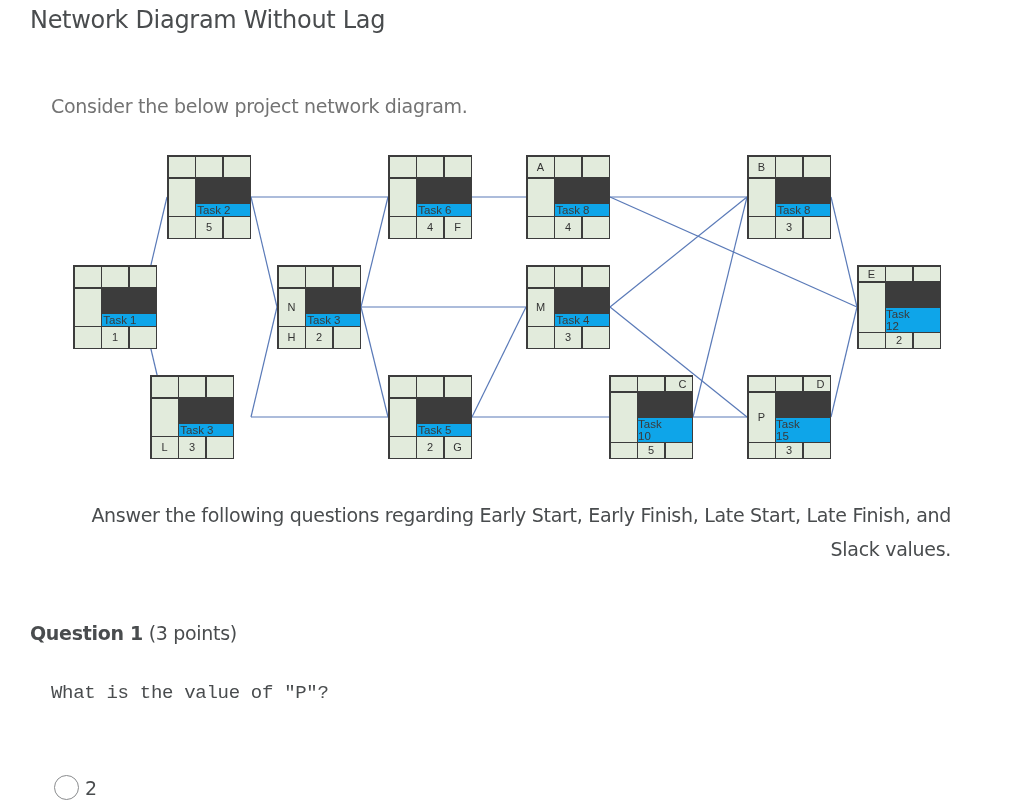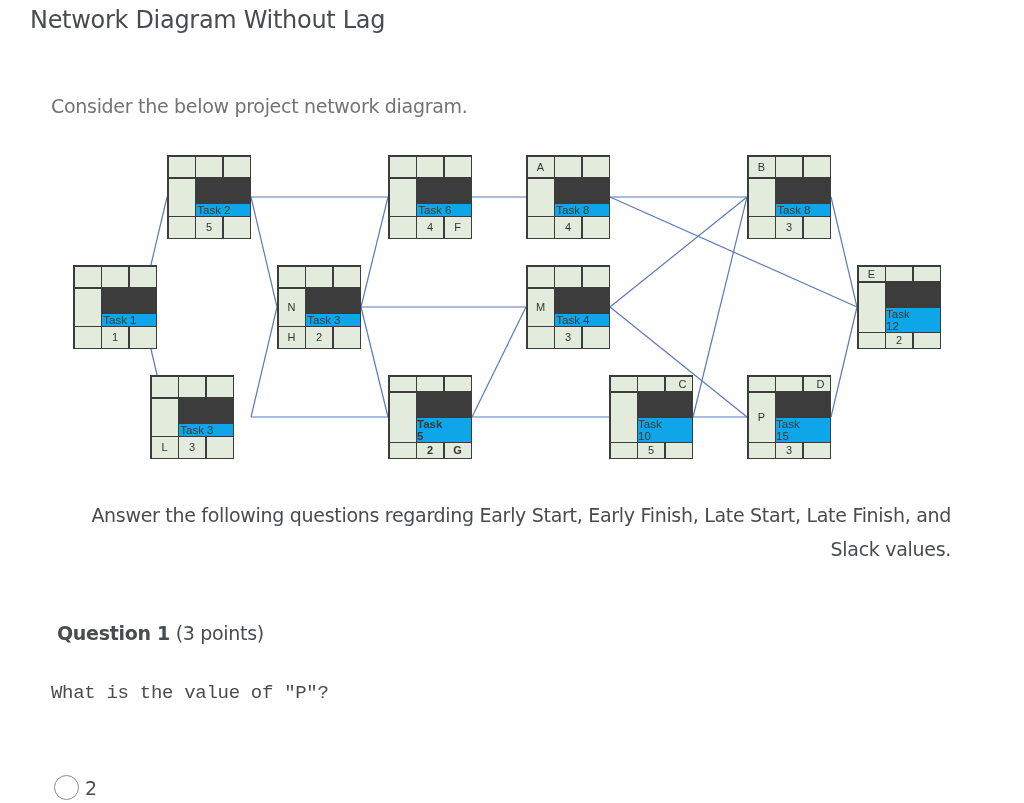--- a/index.html
+++ b/index.html
@@ -33,21 +33,21 @@
   }
   .cell.corner-right { justify-content: flex-end; padding-right: 5px; }
   .edges { position: absolute; left: 0; top: 0; }
   .body-text {
     position: absolute; left: 51px; top: 498px; width: 900px;
     font-size: 19px; line-height: 34px; color: #494c4e; letter-spacing: -0.3px; text-align: right;
   }
   .question-title {
     position: absolute; left: 30px; top: 622px; font-size: 19px; color: #494c4e; letter-spacing: -0.3px;
   }
-  .question-title b { font-weight: bold; margin-left: 27px; }
+  .question-title b { font-weight: bold; }
   .question-text {
     position: absolute; left: 51px; top: 682px; font-size: 19px; color: #494c4e; letter-spacing: -0.3px; font-family: Liberation Mono, monospace;
   }
   .option { position: absolute; left: 54px; top: 775px; display: flex; align-items: center; gap: 6px; }
   .radio {
     width: 25px; height: 25px; border-radius: 50%; border: 1.5px solid #8a8c8e; background: #fff;
     box-sizing: border-box;
   }
   .option-label { font-size: 19px; color: #494c4e; }
 </style>
@@ -114,21 +114,21 @@
       <div class="node" style="left: 277px; top: 265px;">
         <div class="cell"></div>
         <div class="cell"></div>
         <div class="cell"></div>
         <div class="cell">N</div>
         <div class="cell task">Task 3</div>
         <div class="cell">H</div>
         <div class="cell">2</div>
         <div class="cell"></div>
       </div>
-      <div class="node" style="left: 388px; top: 375px; font-weight: bold;">
+      <div class="node" style="left: 388px; top: 375px;">
         <div class="cell"></div>
         <div class="cell"></div>
         <div class="cell"></div>
         <div class="cell"></div>
         <div class="cell task">Task 5</div>
         <div class="cell"></div>
         <div class="cell">2</div>
         <div class="cell">G</div>
       </div>
       <div class="node" style="left: 388px; top: 155px; text-align: center;">

